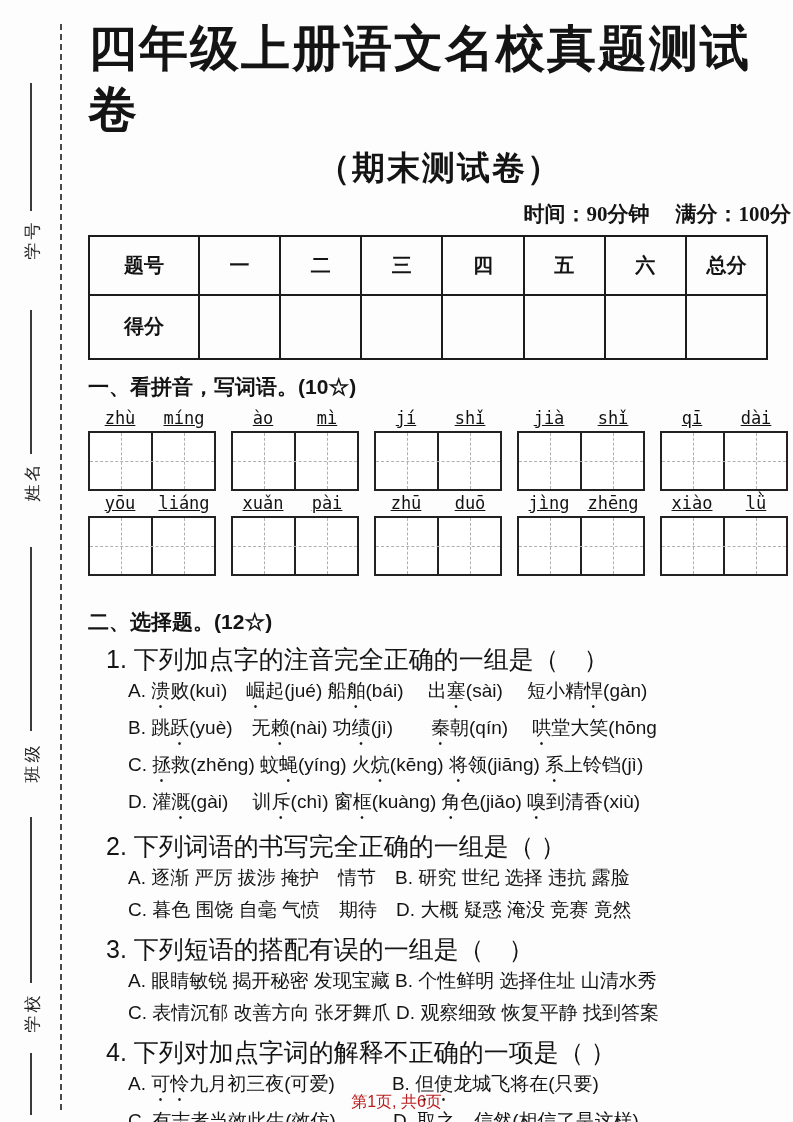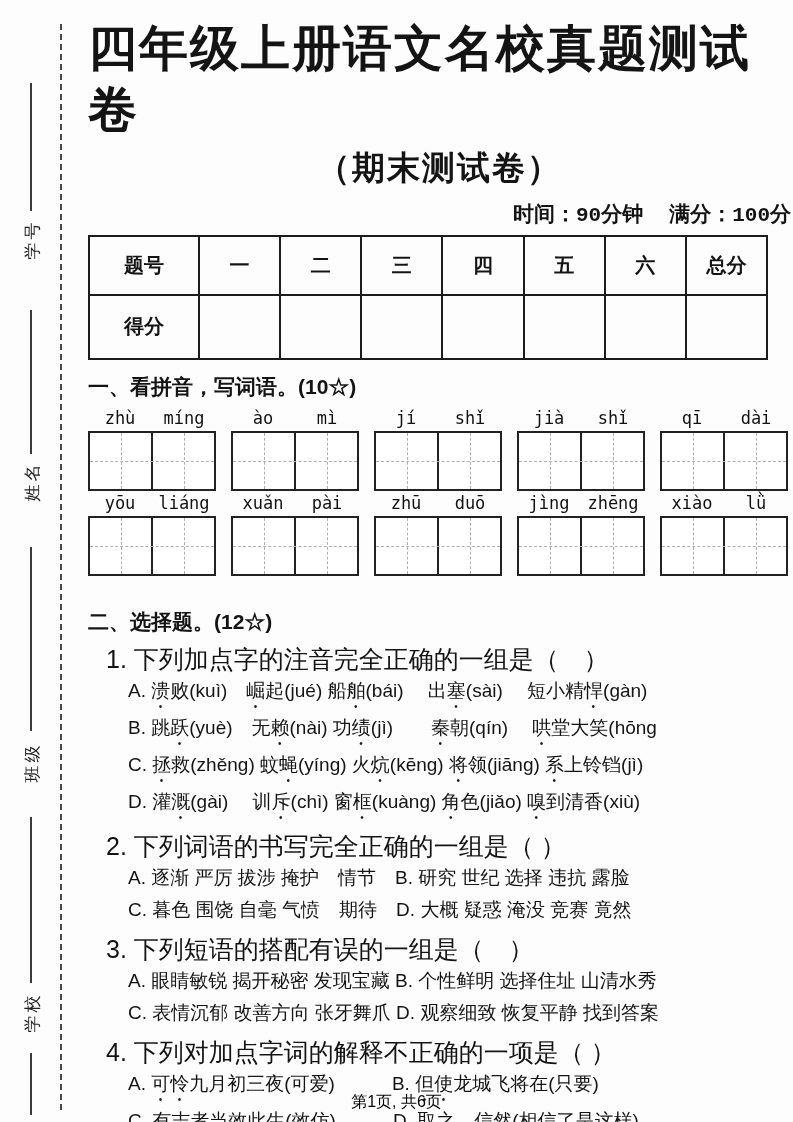--- a/index.html
+++ b/index.html
@@ -16,54 +16,54 @@
   .sb-line { position:absolute; left:30px; width:2px; background:#3a3a3a; }
 
   
   .content { position:absolute; left:88px; top:0; width:703px; }
 
   .title { margin:18px 0 0; text-align:left; font-family:"Liberation Serif", serif;
     font-size:49px; font-weight:900; letter-spacing:2px; line-height:1.25; }
   .subtitle { text-align:center; font-family:"Liberation Serif", serif;
     font-size:33px; font-weight:700; margin-top:5px; letter-spacing:2px; }
   .info { text-align:right; font-size:21px; font-weight:700; margin-top:9px;
-    font-family:Liberation Mono, monospace; }
+    font-family:Liberation Serif, serif; }
   .info .gap { display:inline-block; width:26px; }
 
   table.score { width:680px; border-collapse:collapse; table-layout:fixed; margin-top:7px;
     font-family:"Liberation Serif", serif; }
   table.score th, table.score td { border:2px solid #1c1c1c; text-align:center;
     font-size:20px; font-weight:700; padding:12px; }
   table.score th { height:33px; }
   table.score td { height:38px; }
 
   .sec-heading { font-size:21px; font-weight:700; margin-top:13px; }
 
   .py-row { display:flex; gap:15px; margin-top:7px; }
   .py-group { width:128px; }
   .py-labels { display:flex; font-family:"DejaVu Sans Mono", monospace;
     font-size:17px; margin-bottom:3px; color:#111; }
-  .py-labels span { flex:1; text-align:center; }
+  .py-labels span { flex:1; text-align:center;text-decoration:underline; }
   .py-box { height:56px; border:2px solid #222; display:flex; position:relative; background:#fff; }
   .py-box .cell { flex:1; position:relative; }
   .py-box .cell + .cell { border-left:2px solid #222; }
   .py-box .cell::before { content:""; position:absolute; left:50%; top:0; bottom:0;
     border-left:1px dashed #b0b0b0; }
   .py-box::after { content:""; position:absolute; left:0; right:0; top:50%;
     border-top:1px dashed #b0b0b0; }
 
   .question { margin:0; }
   .stem { font-size:25px; line-height:28px; margin:9px 0 2px 18px; white-space:nowrap; }
   .opt { font-size:19px; line-height:32px; margin-left:40px; white-space:nowrap; }
   .em-dot {
     -webkit-text-emphasis:filled dot #1a1a1a; -webkit-text-emphasis-position:under;
     text-emphasis:filled dot #1a1a1a; text-emphasis-position:under right;
   }
   .footer { position:absolute; bottom:9px; left:0; width:100%; text-align:center;
-    font-size:16px; color:#000000; }
+    font-size:16px; color:#b91c1c; }
 </style>
 </head>
 <body>
 
 <div class="page">
 
   <div class="fold-line"></div>
   <div>
     <div class="sb-line" style="top:83px;height:128px;"></div>
     <div class="sb-label" style="top:228px;">学号</div>

